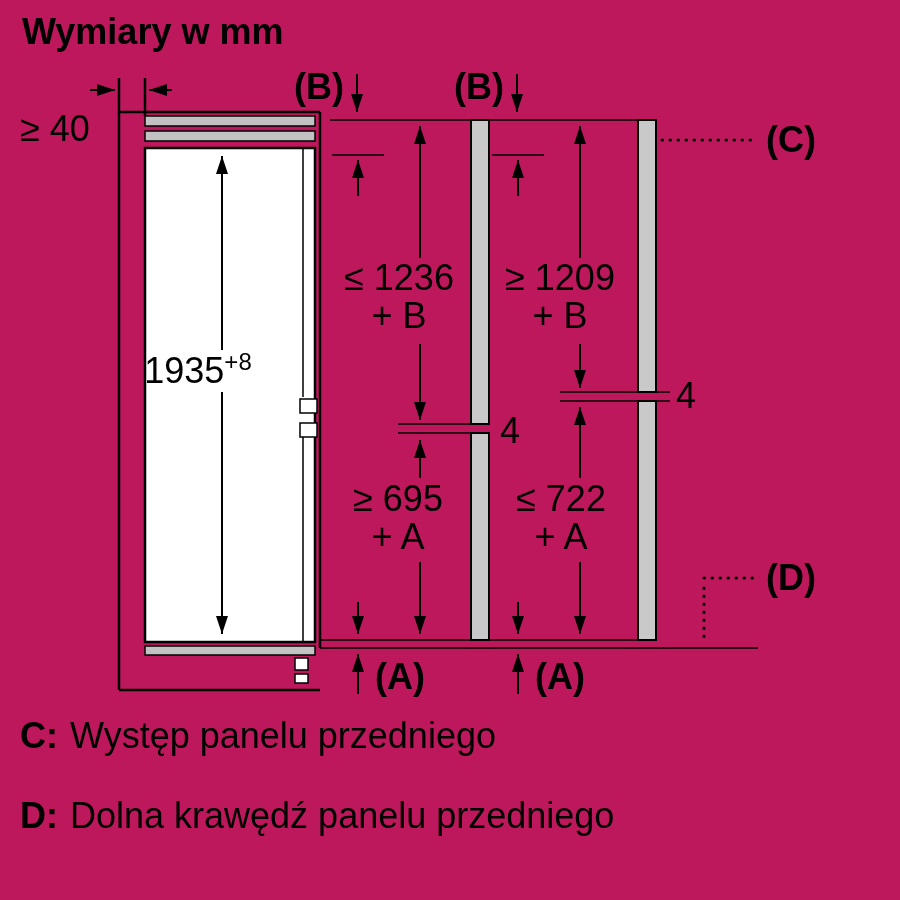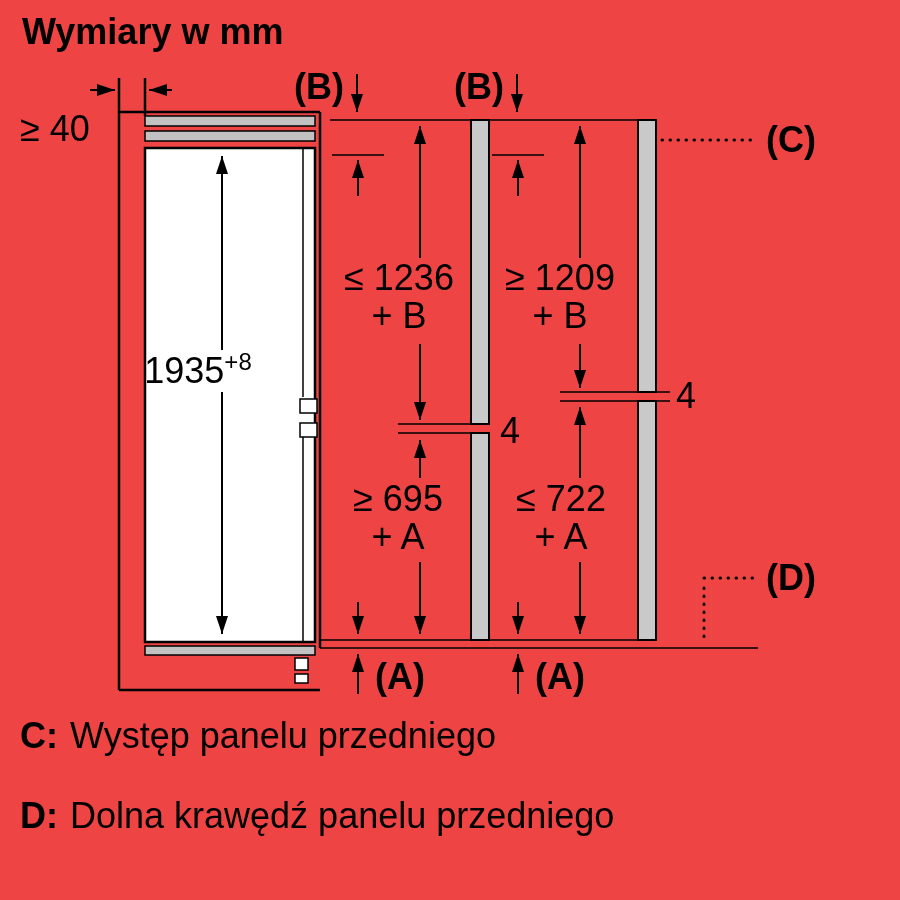--- a/index.html
+++ b/index.html
@@ -1,16 +1,16 @@
 <!DOCTYPE html>
 <html><head>
 <meta charset="utf-8">
 <style>
   html,body{margin:0;padding:0;background:#fff;}
-  .page{position:relative;width:900px;height:900px;background:#ef4444;overflow:hidden;}
+  .page{position:relative;width:900px;height:900px;background:#be185d;overflow:hidden;}
   svg text{font-family:"Liberation Sans","DejaVu Sans",sans-serif;fill:#000;}
   .t36{font-size:36px;}
   .t24{font-size:24px;}
   .b{font-weight:bold;}
   .ln{stroke:#000;stroke-width:2.5;fill:none;}
   .ln-thin{stroke:#000;stroke-width:1.5;fill:none;}
   .arrow{stroke:#000;stroke-width:2;fill:none;}
   .dotted{stroke:#000;stroke-width:3;fill:none;stroke-dasharray:0.5 7.5;stroke-linecap:round;}
   .panel{fill:#c9c9c9;stroke:#000;stroke-width:2;}
   .bar{fill:#c2c2c2;stroke:#000;stroke-width:1.5;}

